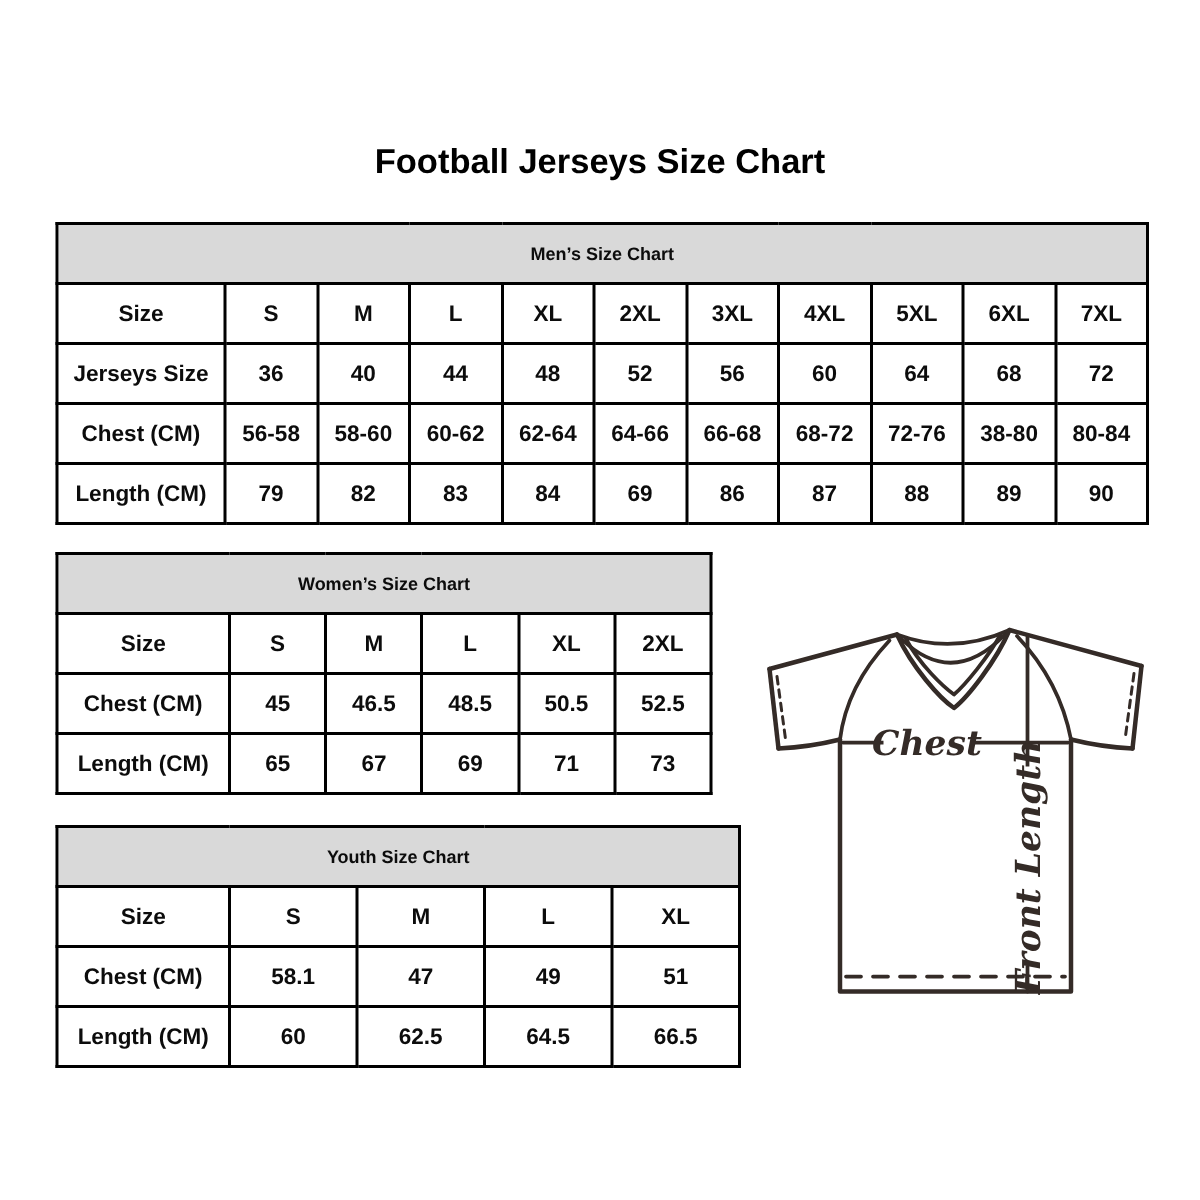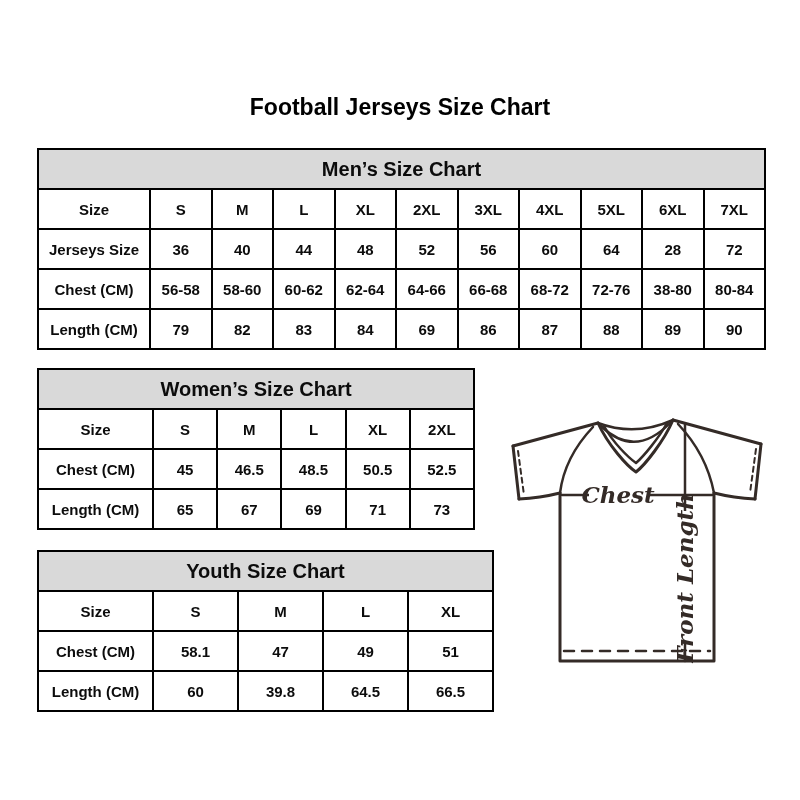--- a/index.html
+++ b/index.html
@@ -15,21 +15,21 @@
   table.tbl{
     position:absolute;border-collapse:collapse;table-layout:fixed;
     background:#fff;
   }
   .tbl th,.tbl td{
     border:2px solid var(--table-border,#000);
     height:40px;box-sizing:border-box;padding:0 2px;
     text-align:center;vertical-align:middle;
     font-weight:bold;color:#0c0c0c;overflow:hidden;
   }
-  .tbl th{background:var(--table-header-bg,#d9d9d9);font-size:20px;}
+  .tbl th{background:var(--table-header-bg,#d9d9d9);font-size:12px;}
   .tbl td{font-size:15px;}
   #mens-table{left:37px;top:148px;width:729px;}
   #womens-table{left:37px;top:368px;width:438px;}
   #youth-table{left:37px;top:550px;width:457px;border-radius:12px;}
   col.label-col-m{width:112px;}
   col.label-col-s{width:115px;}
   .jersey{
     position:absolute;left:505px;top:411px;width:262px;height:254px;
     color:var(--diagram-stroke,#342b27);
   }
@@ -81,21 +81,21 @@
       <tr>
         <td>Jerseys Size</td>
         <td>36</td>
         <td>40</td>
         <td>44</td>
         <td>48</td>
         <td>52</td>
         <td>56</td>
         <td>60</td>
         <td>64</td>
-        <td>28</td>
+        <td>68</td>
         <td>72</td>
       </tr>
       <tr>
         <td>Chest (CM)</td>
         <td>56-58</td>
         <td>58-60</td>
         <td>60-62</td>
         <td>62-64</td>
         <td>64-66</td>
         <td>66-68</td>
@@ -186,21 +186,21 @@
       <tr>
         <td>Chest (CM)</td>
         <td>58.1</td>
         <td>47</td>
         <td>49</td>
         <td>51</td>
       </tr>
       <tr>
         <td>Length (CM)</td>
         <td>60</td>
-        <td>39.8</td>
+        <td>62.5</td>
         <td>64.5</td>
         <td>66.5</td>
       </tr>
     </tbody>
 </table>
 
 <div class="jersey">
   <svg viewBox="0 0 262 254" fill="none" stroke="currentColor" stroke-linecap="round" stroke-linejoin="round">
 
     <path d="M 93 12 L 8 35" stroke-width="3"></path>

